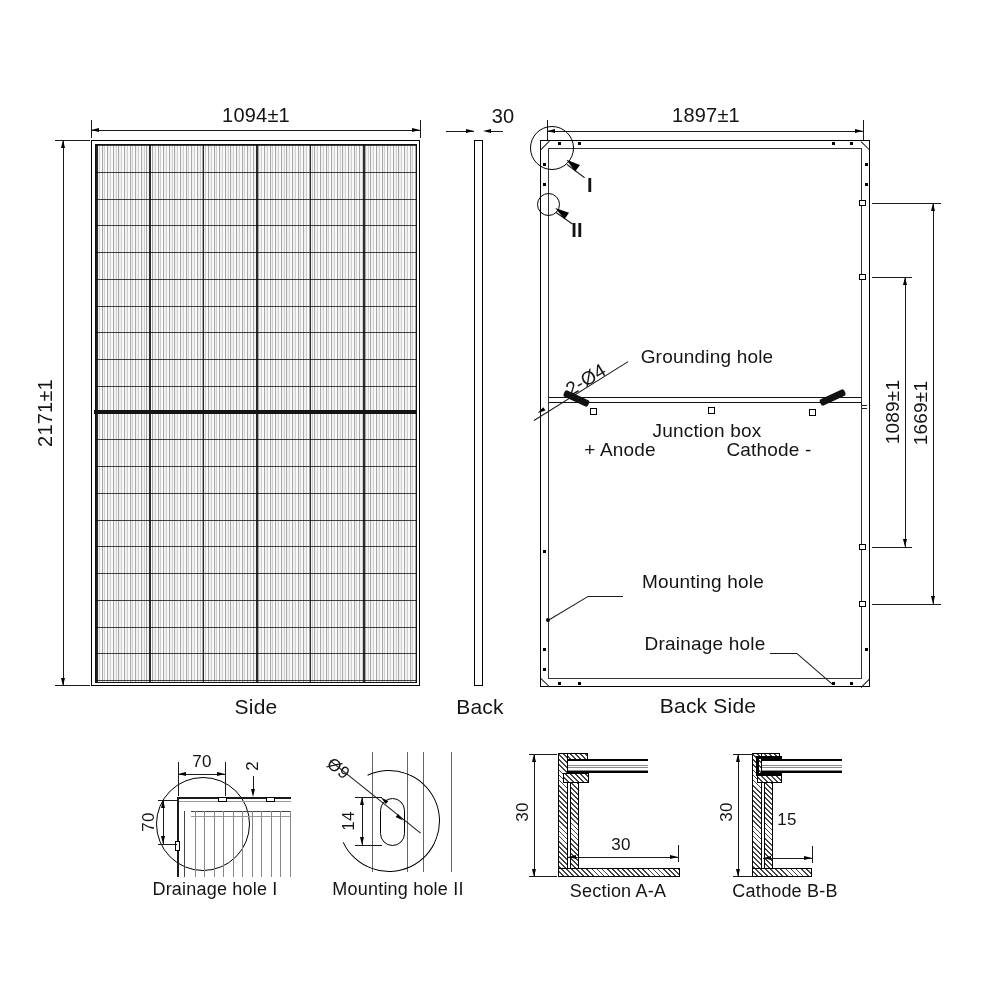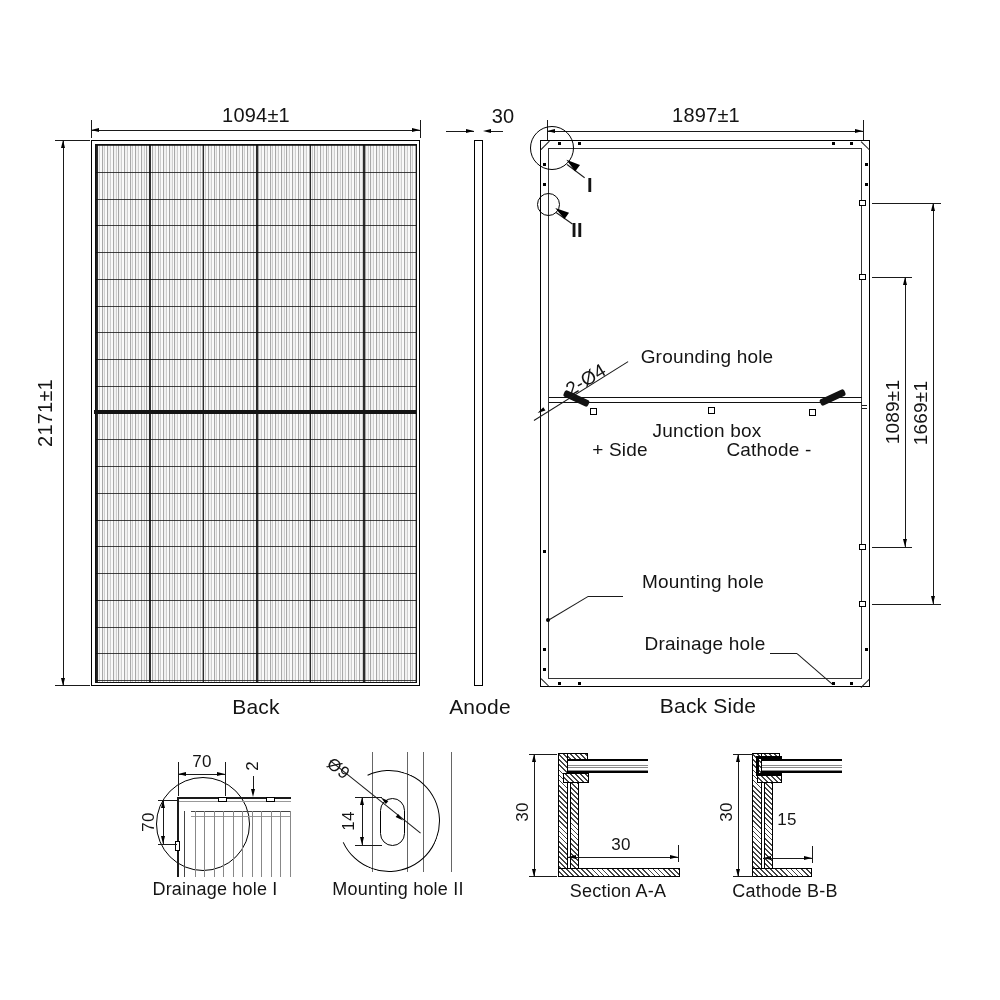--- a/index.html
+++ b/index.html
@@ -50,31 +50,31 @@
     <div class="ar ar-l" style="left:91px;top:127.5px"></div>
     <div class="ar ar-r" style="left:412px;top:127.5px"></div>
     <div class="lb f20" style="left:256px;top:115px">1094±1</div>
 
     <div class="hl" style="left:55px;top:140px;width:35px"></div>
     <div class="hl" style="left:55px;top:685px;width:35px"></div>
     <div class="vl" style="left:63px;top:140px;height:546px"></div>
     <div class="ar ar-u" style="left:60.5px;top:140px"></div>
     <div class="ar ar-d" style="left:60.5px;top:678px"></div>
     <div class="lb f20 r90" style="left:45px;top:413px">2171±1</div>
-    <div class="lb f21" style="left:256px;top:707px">Back</div>
+    <div class="lb f21" style="left:256px;top:707px">Side</div>
   </div>
 
   <div>
     <div style="position:absolute;left:474px;top:140px;width:8.5px;height:546px;border:1.1px solid #000;background:#fff;box-sizing:border-box"></div>
     <div class="hl" style="left:446px;top:131px;width:28px"></div>
     <div class="ar ar-r" style="left:466px;top:128.5px"></div>
     <div class="ar ar-l" style="left:483px;top:128.5px"></div>
     <div class="hl" style="left:491px;top:131px;width:12px"></div>
     <div class="lb f20" style="left:503px;top:116px">30</div>
-    <div class="lb f21" style="left:480px;top:707px">Anode</div>
+    <div class="lb f21" style="left:480px;top:707px">Back</div>
   </div>
 
   <div>
     <div style="position:absolute;left:540px;top:140px;width:330px;height:547px;border:1.3px solid #000;box-sizing:border-box"></div>
     <div style="position:absolute;left:548px;top:148px;width:314px;height:531px;border:1px solid #333;box-sizing:border-box"></div>
     <div class="ln" style="left:540.5px;top:149px;width:12px;transform:rotate(-45deg)"></div>
     <div class="ln" style="left:861px;top:140.5px;width:12px;transform:rotate(45deg)"></div>
     <div class="ln" style="left:540.5px;top:678px;width:12px;transform:rotate(45deg)"></div>
     <div class="ln" style="left:861px;top:686.5px;width:12px;transform:rotate(-45deg)"></div>
 
@@ -102,21 +102,21 @@
     <div class="sq" style="left:809px;top:409px"></div>
     <div class="hl" style="left:862px;top:405px;width:5px"></div>
     <div class="hl" style="left:862px;top:408px;width:5px"></div>
 
     <div class="ln" style="left:534px;top:420px;width:111px;transform:rotate(-32deg)"></div>
     <div class="ar ar-l" style="left:537px;top:409px;transform:rotate(-32deg)"></div>
     <div class="lb f19" style="left:586px;top:380px;transform:translate(-50%,-50%) rotate(-31deg)">2-Ø4</div>
 
     <div class="lb f19" style="left:707px;top:357px">Grounding hole</div>
     <div class="lb f19" style="left:707px;top:431px">Junction box</div>
-    <div class="lb f19" style="left:620px;top:450px">+ Side</div>
+    <div class="lb f19" style="left:620px;top:450px">+ Anode</div>
     <div class="lb f19" style="left:769px;top:450px">Cathode -</div>
     <div class="lb f19" style="left:703px;top:582px">Mounting hole</div>
     <div class="hl" style="left:588px;top:596px;width:35px"></div>
     <div class="ln" style="left:548px;top:620px;width:47px;transform:rotate(-31deg)"></div>
     <div class="dot" style="left:546px;top:617.5px;width:4px;height:4px;border-radius:50%"></div>
     <div class="lb f19" style="left:705px;top:644px">Drainage hole</div>
     <div class="hl" style="left:770px;top:653px;width:27px"></div>
     <div class="ln" style="left:797px;top:653px;width:47px;transform:rotate(41deg)"></div>
     <div class="lb f21" style="left:708px;top:706px">Back Side</div>
 

